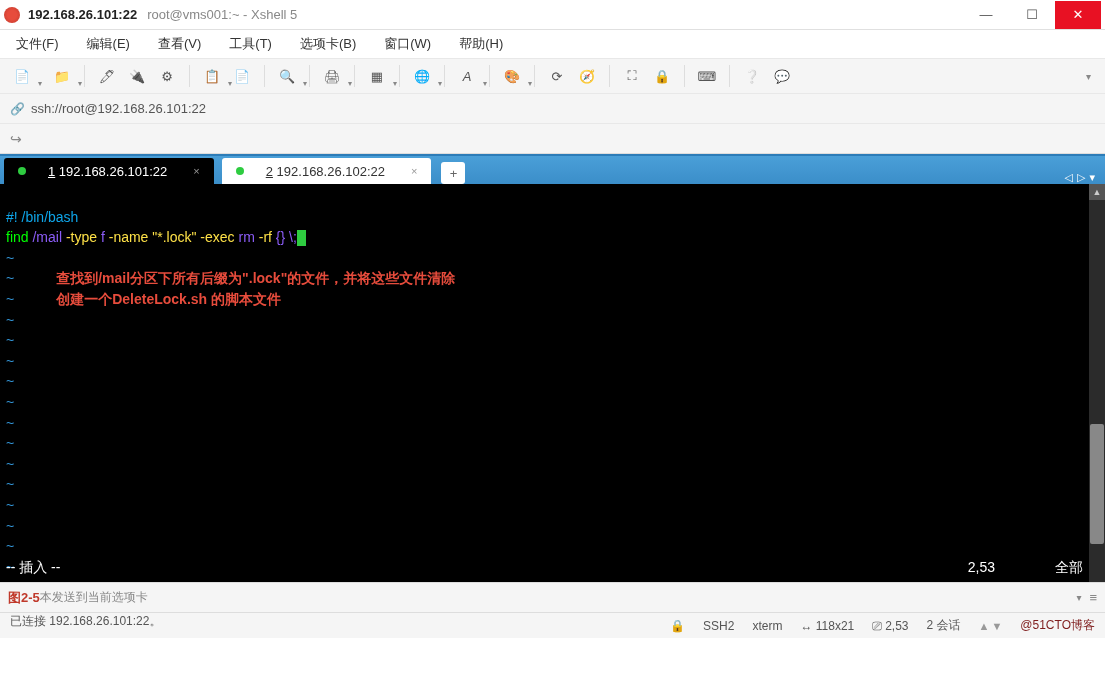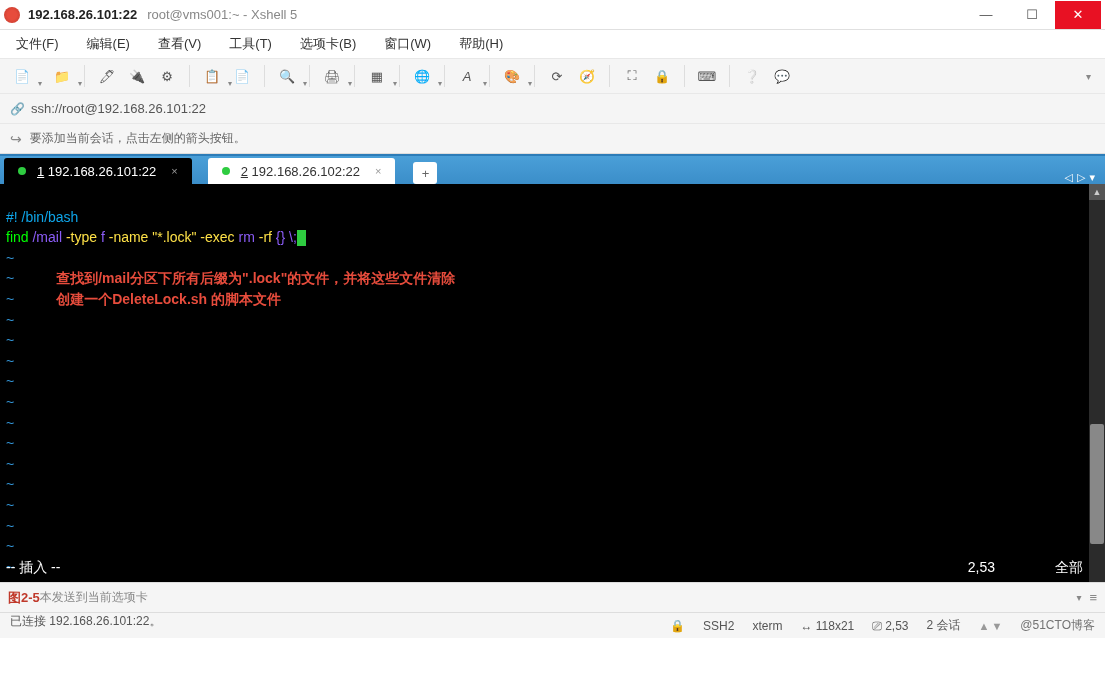--- a/index.html
+++ b/index.html
@@ -24,21 +24,21 @@
     
     .addressbar { height: 30px; background: #f5f5f5; border-bottom: 1px solid #e8e8e8; display: flex; align-items: center; padding: 0 10px; }
     .addr-icon { color: #888; margin-right: 6px; font-size: 12px; }
     .addr-text { color: #555; font-size: 13px; }
     
     .infobar { height: 30px; background: #f5f5f5; border-bottom: 1px solid #ddd; display: flex; align-items: center; padding: 0 10px; }
     .info-icon { color: #888; margin-right: 8px; font-size: 14px; }
     .info-text { color: #666; font-size: 12px; }
     
     .tabbar { height: 30px; background: linear-gradient(#4a9fd8, #3b8ec9); border-top: 2px solid #2c7cb8; display: flex; align-items: flex-end; padding: 0 4px; }
-    .tab { height: 26px; padding: 0 14px; display: flex; align-items: center; gap: 11px; font-size: 13px; border-radius: 3px 3px 0 0; margin-right: 16px; }
+    .tab { height: 26px; padding: 0 14px; display: flex; align-items: center; gap: 22px; font-size: 13px; border-radius: 3px 3px 0 0; margin-right: 8px; }
     .tab.active { background: #000; color: #fff; }
     .tab.inactive { background: #fff; color: #333; }
     .tab-dot { width: 8px; height: 8px; border-radius: 50%; }
     .tab-dot.green { background: #2ecc40; }
     .tab-num { text-decoration: underline; }
     .tab-close { font-size: 11px; color: #999; margin-left: 4px; }
     .tab-add { width: 24px; height: 22px; background: #fff; display: flex; align-items: center; justify-content: center; border-radius: 3px; color: #666; margin-left: 2px; }
     .tab-right { margin-left: auto; color: #fff; font-size: 11px; display: flex; gap: 4px; padding-right: 6px; }
     
     .terminal { background: #000; color: #0ff; font-family: "Consolas", "Courier New", monospace; font-size: 14px; padding: 4px 6px; height: 398px; position: relative; white-space: pre; line-height: 1.4; }
@@ -59,21 +59,21 @@
     .input-label { color: #c0392b; font-weight: bold; font-size: 13px; }
     .input-text { color: #888; font-size: 12px; }
     .input-drop { margin-left: auto; color: #888; font-size: 10px; }
     .input-menu { color: #888; margin-left: 8px; }
     
     .statusbar { height: 26px; background: #f5f5f5; border-top: 1px solid #ddd; display: flex; padding: 0 10px; font-size: 12px; color: #555; }
     .status-left { }
     .status-right { margin-left: auto; display: flex; gap: 18px; align-items: center; }
     .status-arrows { display: flex; gap: 2px; }
     .status-arrow { color: #999; font-size: 11px; }
-    .watermark { color: #737373; font-size: 12px; }
+    .watermark { color: #7f1d1d; font-size: 12px; }
   </style>
 </head>
 <body>
 
 <div class="titlebar">
   <div class="titlebar-icon"></div>
   <span class="titlebar-text1">192.168.26.101:22</span>
   <span class="titlebar-text2">root@vms001:~ - Xshell 5</span>
   <div class="window-controls">
     <div class="win-btn">—</div>
@@ -130,21 +130,20 @@
   <div class="tool-expand">▾</div>
 </div>
 
 <div class="addressbar">
   <span class="addr-icon">🔗</span>
   <span class="addr-text">ssh://root@192.168.26.101:22</span>
 </div>
 
 <div class="infobar">
   <span class="info-icon">↪</span>
-  <span class="info-text">要添加当前会话，点击左侧的箭头按钮。</span>
 </div>
 
 <div class="tabbar">
   <div class="tab active">
     <span class="tab-dot green"></span>
     <span><span class="tab-num">1</span> <span>192.168.26.101:22</span></span>
     <span class="tab-close">×</span>
   </div>
   <div class="tab inactive">
     <span class="tab-dot green"></span>

